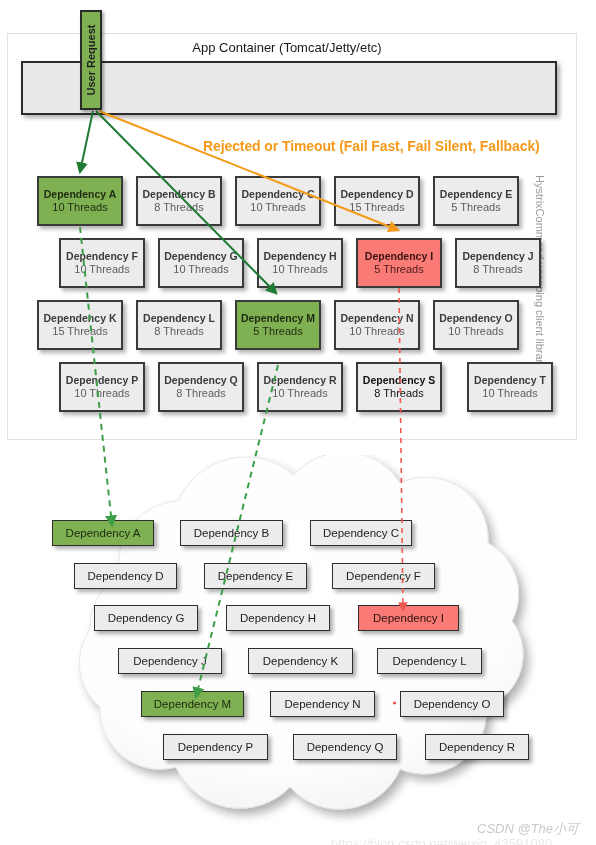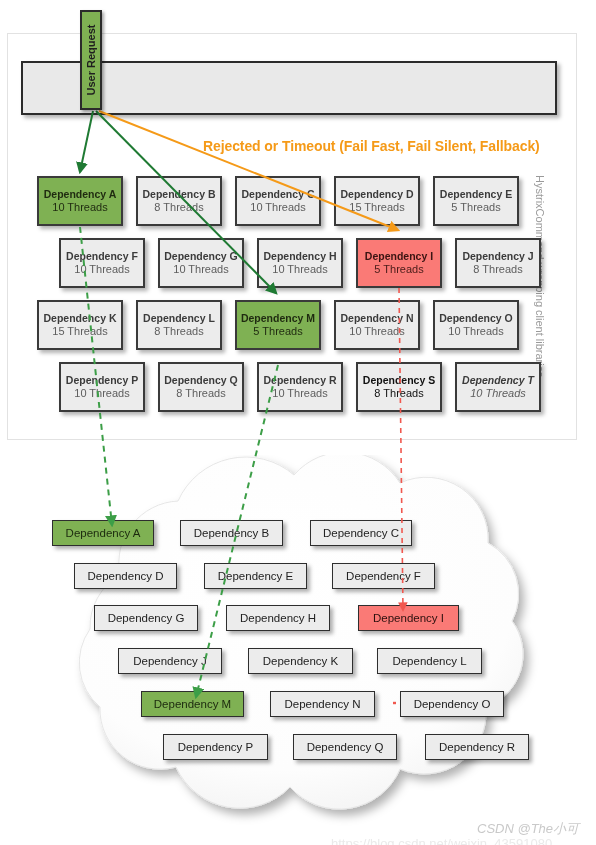--- a/index.html
+++ b/index.html
@@ -101,20 +101,21 @@
     font-size:13px;color:#eaeaea;white-space:nowrap;z-index:50;
   }
 </style>
 </head>
 <body>
 
 <div id="stage">
 
   <div class="app-panel"></div>
 
+  <div class="app-title">App Container (Tomcat/Jetty/etc)</div>
 
   <div class="grey-bar"></div>
 
   <div class="user-request">
     <span>User Request</span>
   </div>
 
   <div class="reject-label">Rejected or Timeout (Fail Fast, Fail Silent, Fallback)</div>
 
   <div class="side-caption">HystrixCommand wrapping client libraries</div>
@@ -189,21 +190,21 @@
         <div class="th">8 Threads</div>
       </div>
       <div class="dep-box" style="left: 257px; top: 362px;">
         <div class="nm">Dependency R</div>
         <div class="th">10 Threads</div>
       </div>
       <div class="dep-box darktext" style="left: 356px; top: 362px;">
         <div class="nm">Dependency S</div>
         <div class="th">8 Threads</div>
       </div>
-      <div class="dep-box" style="left: 455px; top: 362px; font-style: italic;">
+      <div class="dep-box" style="left: 467px; top: 362px;">
         <div class="nm">Dependency T</div>
         <div class="th">10 Threads</div>
       </div>
     </div>
 
   <svg id="cloud-svg" viewBox="0 0 596 380">
     <defs>
       <filter id="cloudshadow" x="-20%" y="-20%" width="150%" height="150%">
         <feDropShadow dx="5" dy="6" stdDeviation="5" flood-color="#000" flood-opacity="0.30"></feDropShadow>
       </filter>

